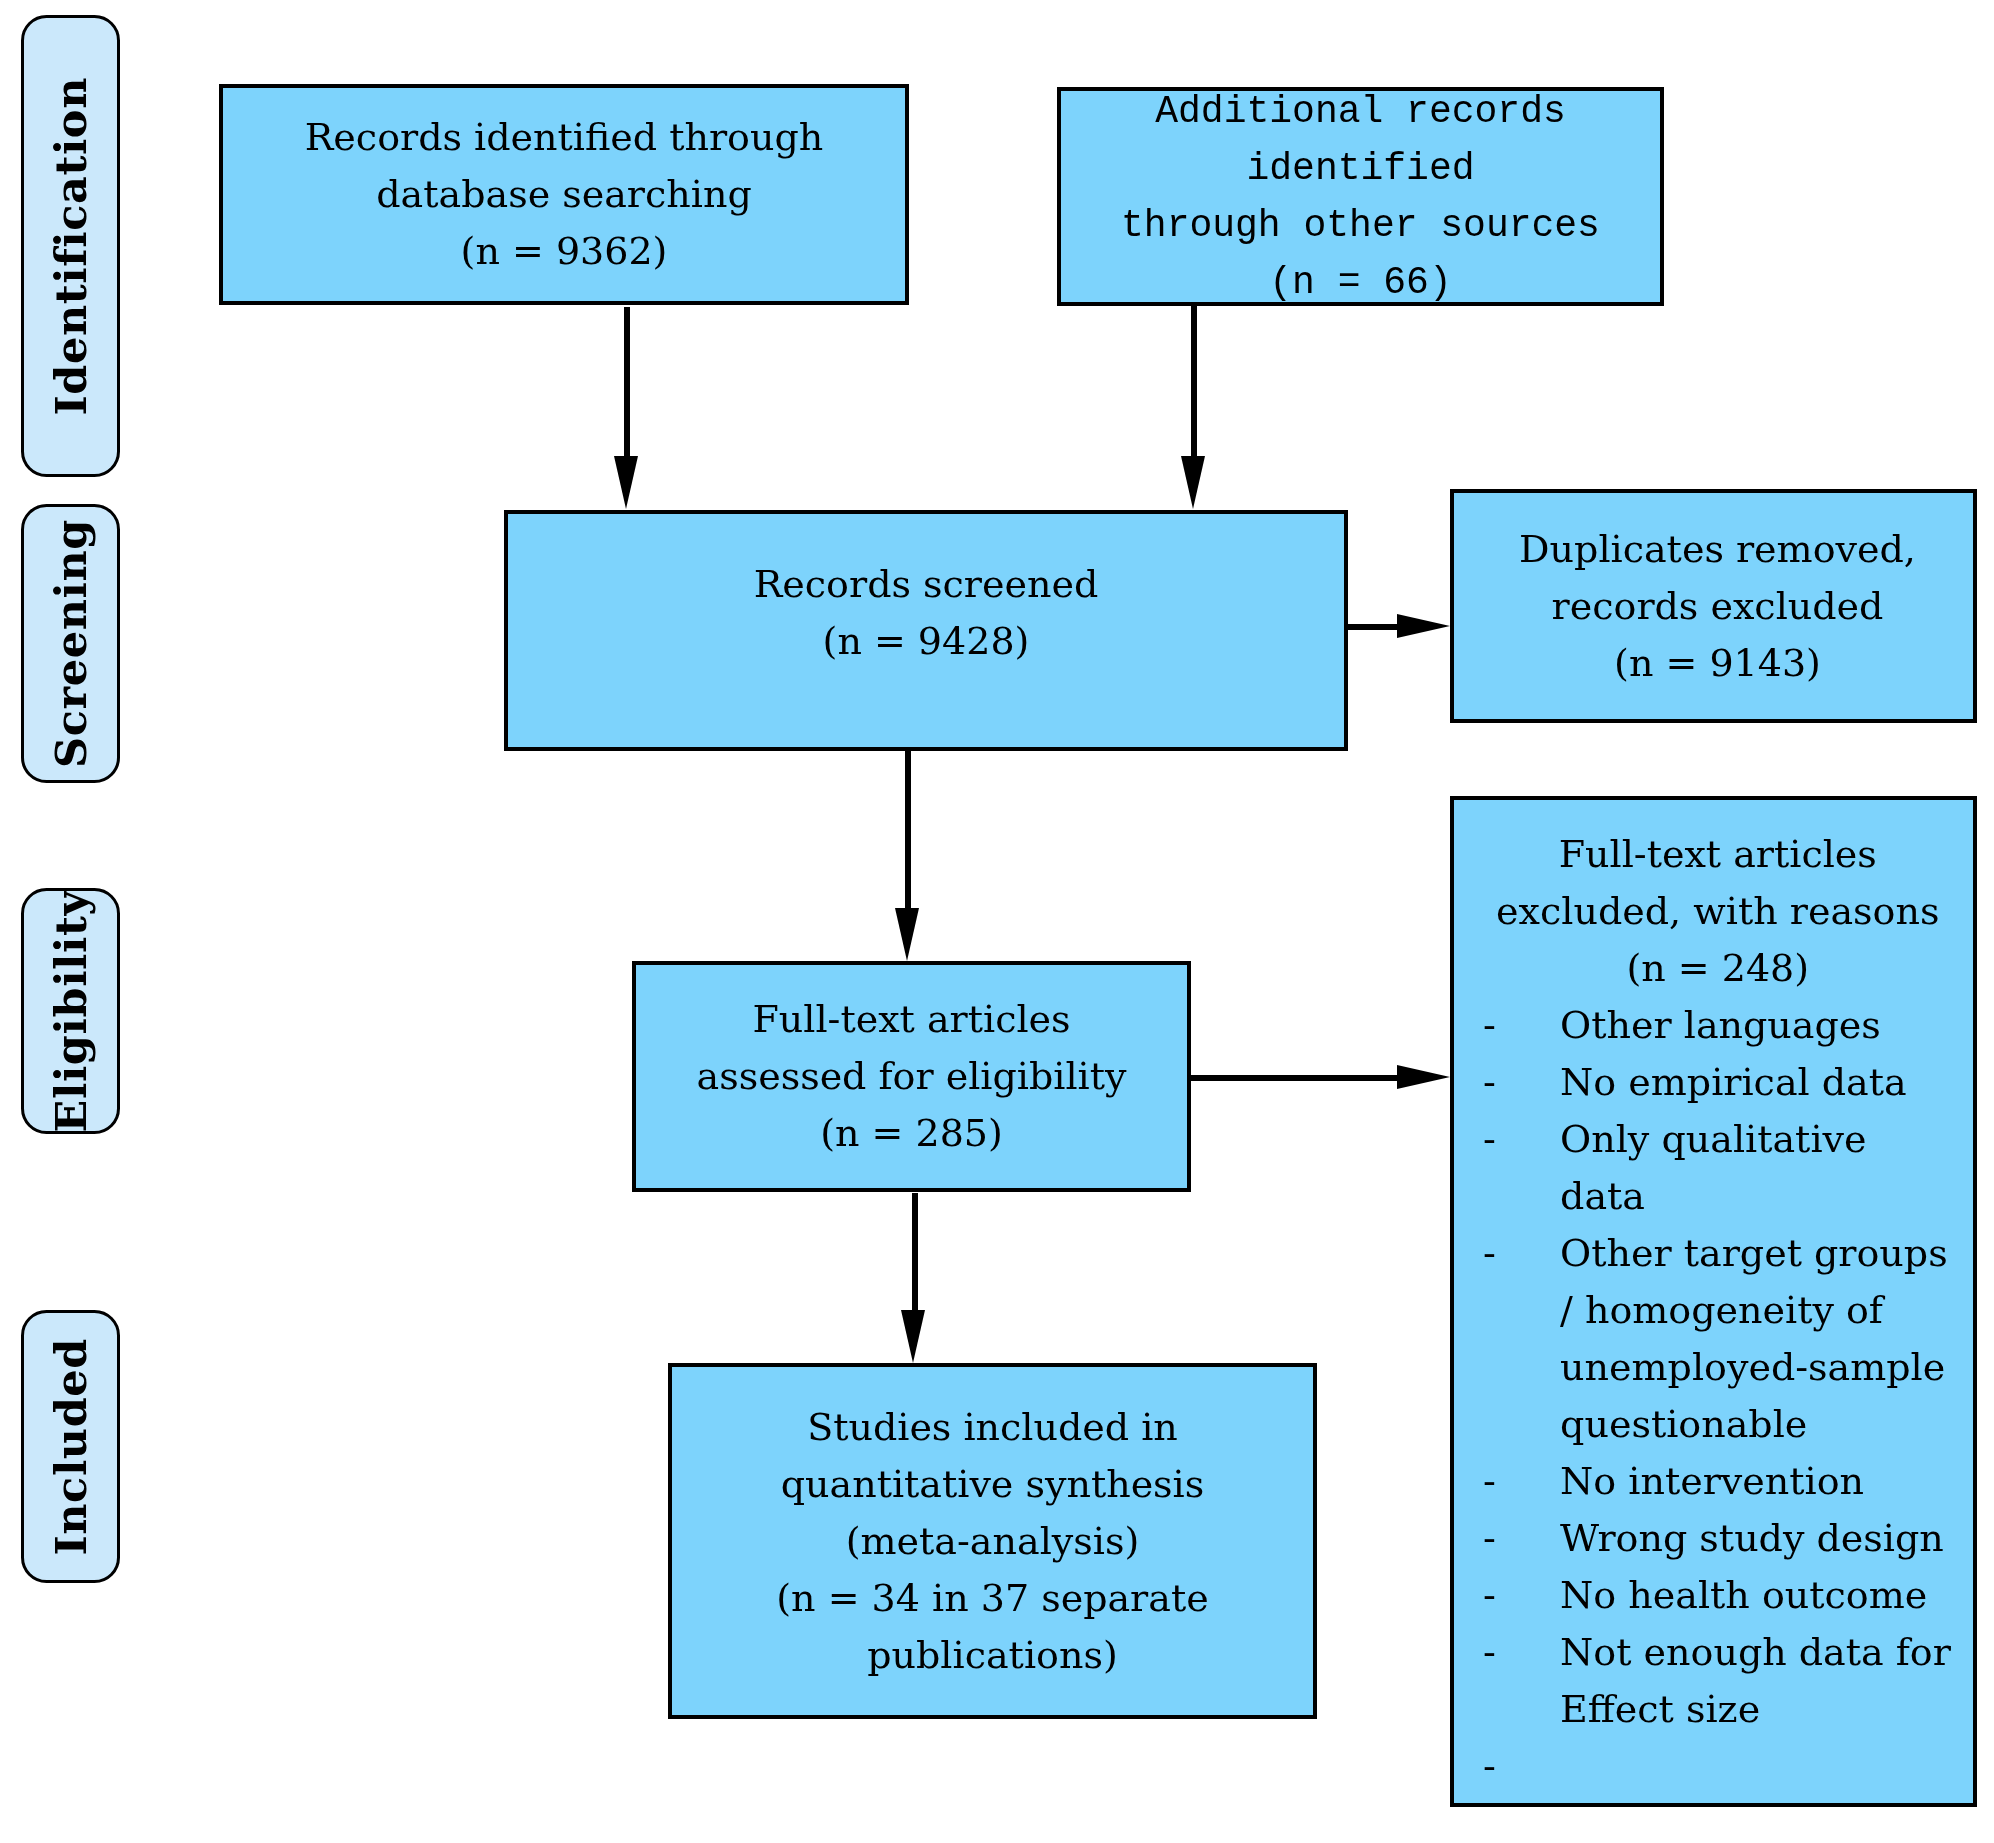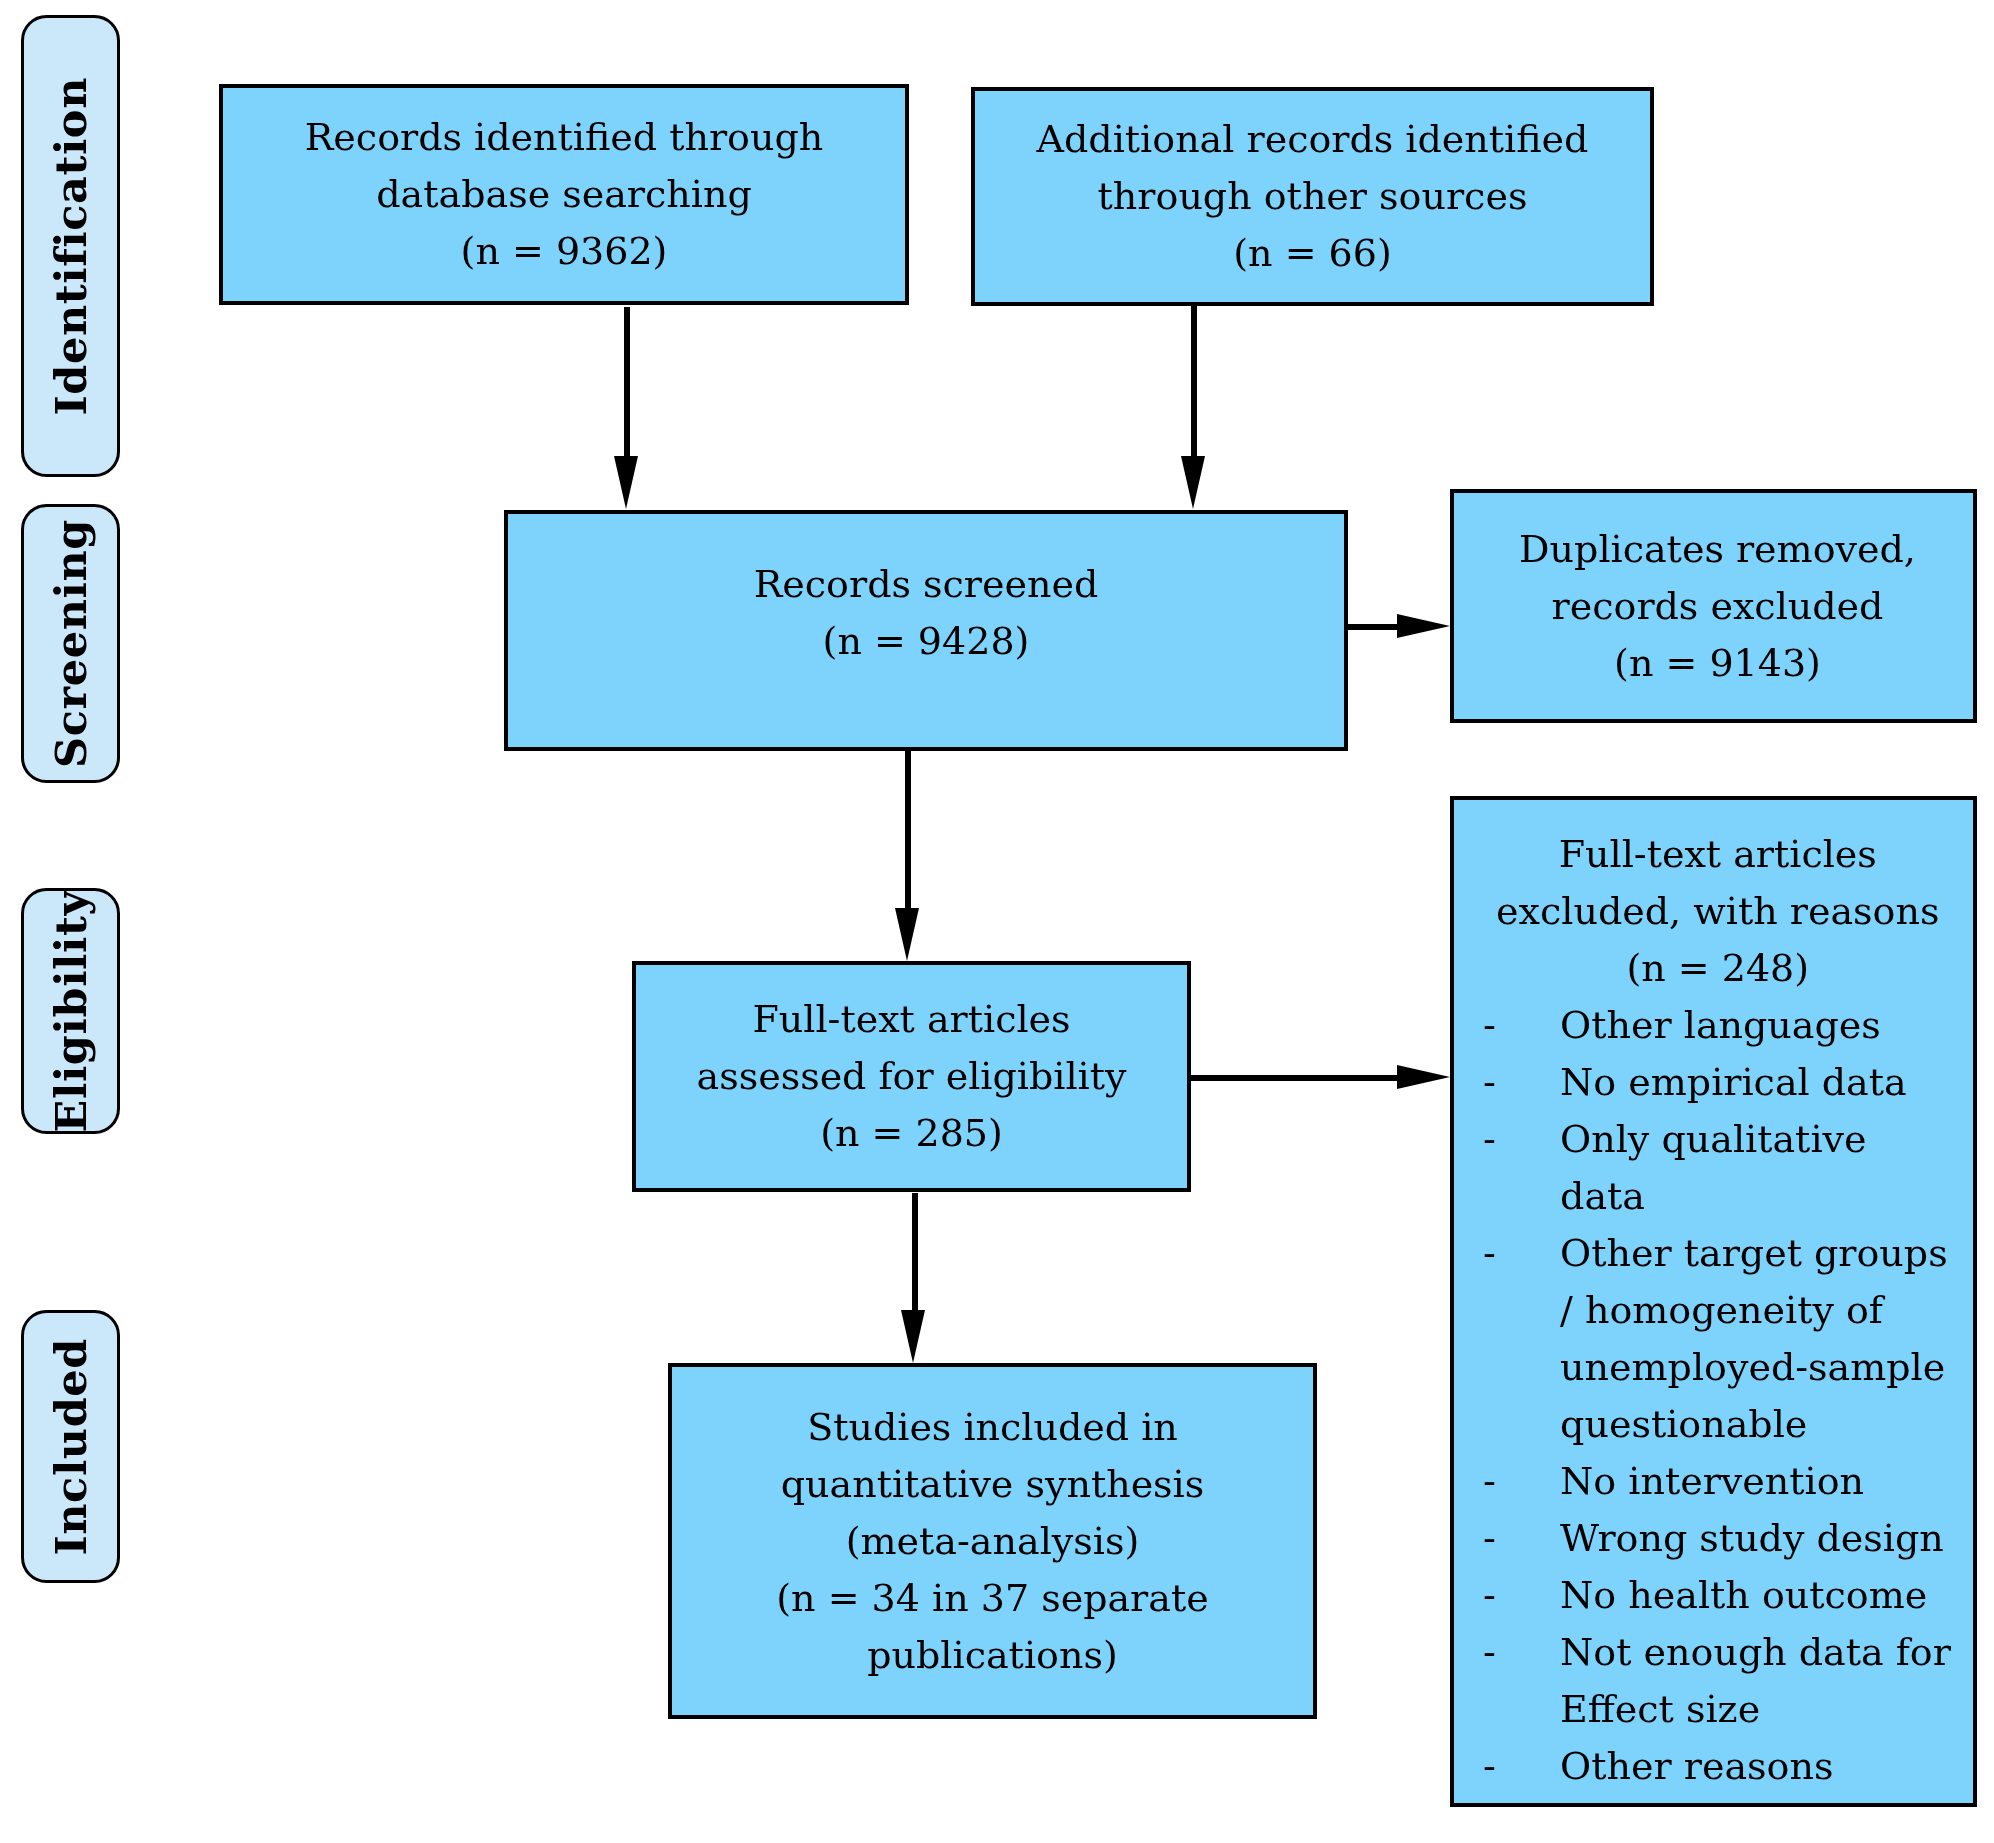--- a/index.html
+++ b/index.html
@@ -64,21 +64,21 @@
   <div class="stage" style="top:1310px;height:273px;">
     <span class="vtext">Included</span>
   </div>
 
   <div class="fbox" style="left:219px;top:84px;width:690px;height:221px;">
     <span class="lines">Records identified through
 database searching
 (n = 9362)</span>
   </div>
 
-  <div class="fbox" style="left:971px;top:87px;width:683px;height:219px;">
+  <div class="fbox" style="left:1057px;top:87px;width:607px;height:219px;font-family:Liberation Mono, monospace;">
     <span class="lines">Additional records identified
 through other sources
 (n = 66)</span>
   </div>
 
   <div class="fbox" style="left:504px;top:510px;width:844px;height:241px;padding-bottom:36px;">
     <span class="lines">Records screened
 (n = 9428)</span>
   </div>
 
@@ -130,21 +130,20 @@
       <span class="dash">-</span>
       <span class="txt">No health outcome</span>
     </div>
     <div class="reason-item">
       <span class="dash">-</span>
       <span class="txt">Not enough data for
 Effect size</span>
     </div>
     <div class="reason-item">
       <span class="dash">-</span>
-      <span class="txt">Other reasons</span>
     </div>
   </div>
 
   <div class="fbox" style="left:668px;top:1363px;width:649px;height:356px;">
     <span class="lines">Studies included in
 quantitative synthesis
 (meta-analysis)
 (n = 34 in 37 separate
 publications)</span>
   </div>

